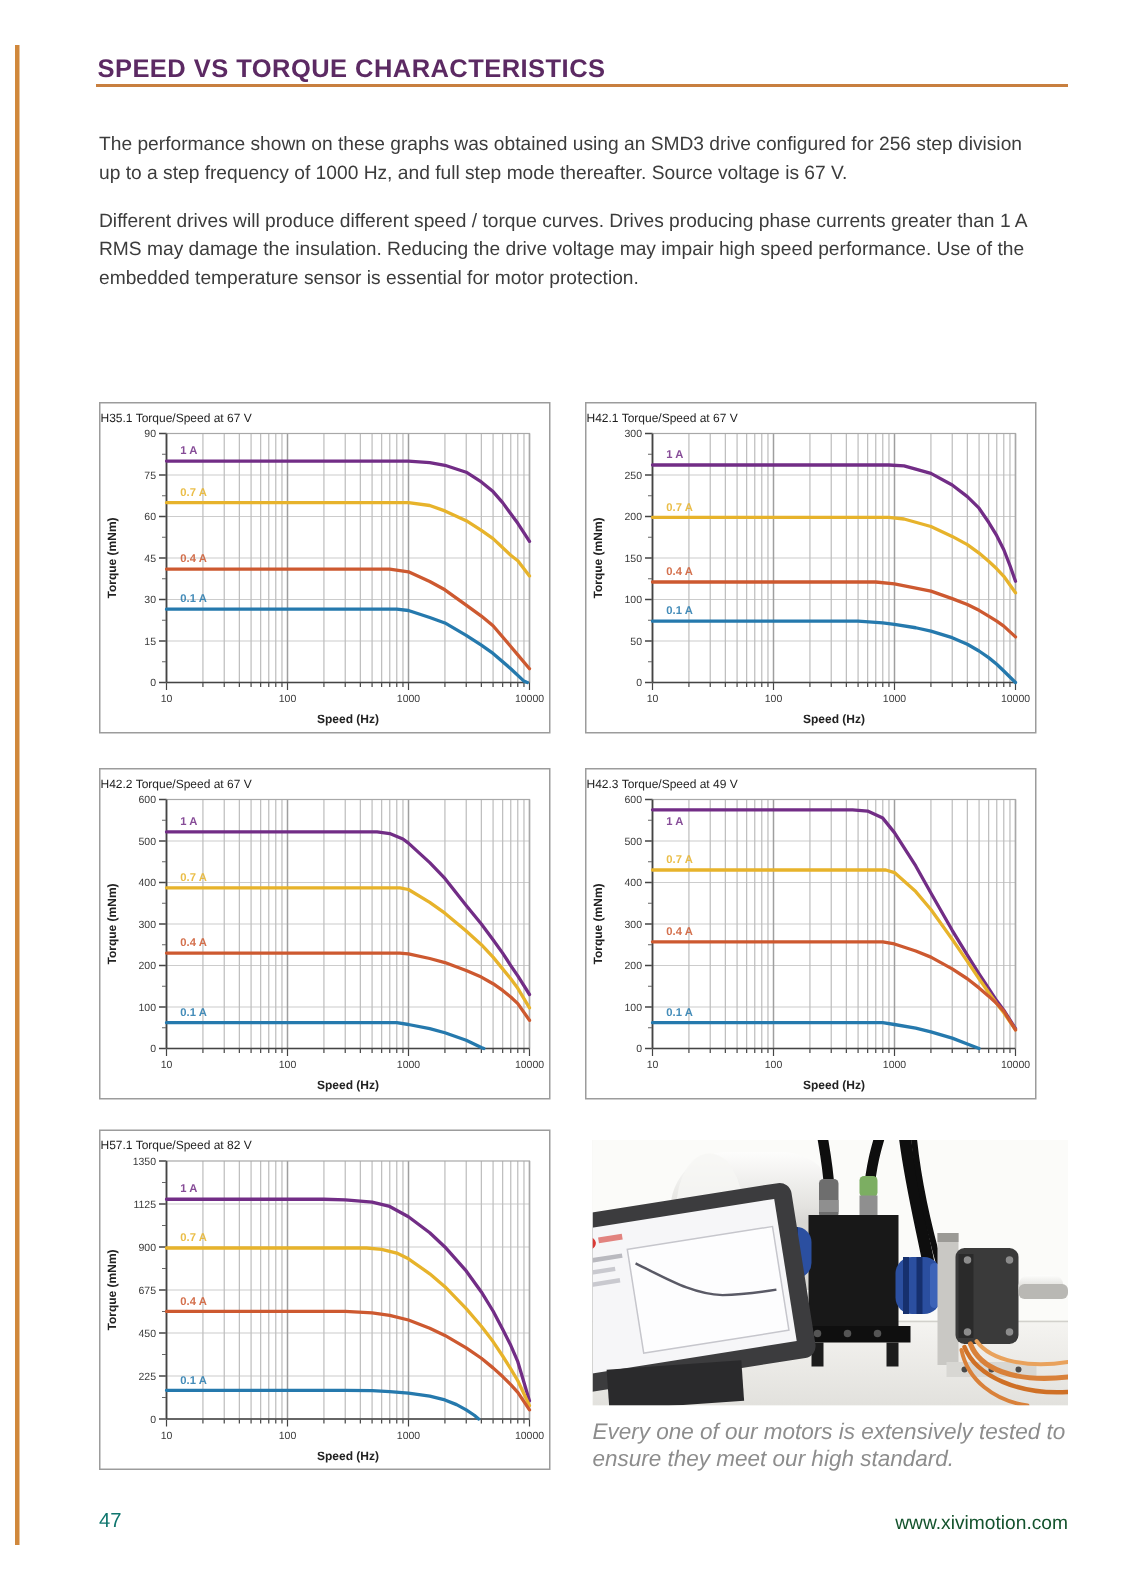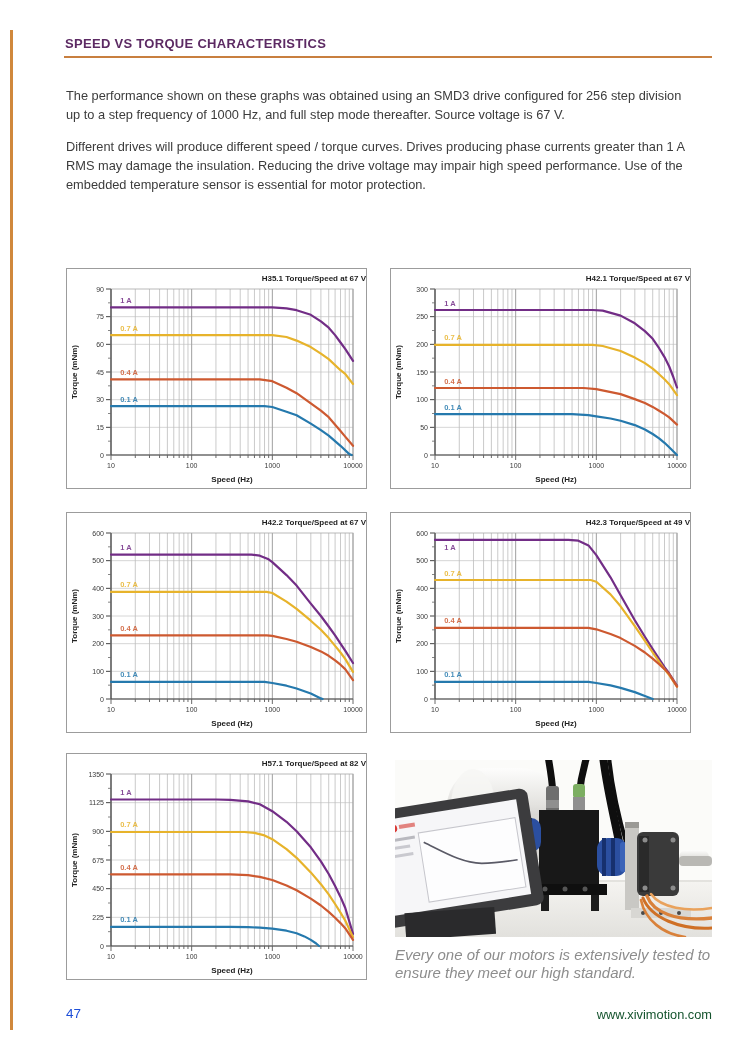--- a/index.html
+++ b/index.html
@@ -3,35 +3,35 @@
 <meta charset="utf-8">
 <style>
   html,body{margin:0;padding:0;}
   body{
     width:750px;height:1061px;position:relative;background:#ffffff;
     font-family:"Liberation Sans", sans-serif;overflow:hidden;
   }
   .edge-bar{position:absolute;left:10px;top:30px;width:3px;height:1000px;background:#d0883c;}
   .doc-header{position:absolute;left:65px;top:36px;width:648px;}
   .doc-header h1{
-    margin:0;font-size:13px;font-weight:bold;letter-spacing:.3px;
+    margin:0;font-size:17px;font-weight:bold;letter-spacing:.3px;
     color:#5c2a63;
   }
   .header-rule{position:absolute;left:64px;top:56px;width:648px;height:2px;background:#c87f3f;}
   .body-copy{position:absolute;left:66px;top:86px;width:648px;color:#3c3c3c;
     font-size:12.8px;line-height:19px;}
   .body-copy p{margin:0 18px 13px 0;}
   .chart-card{position:absolute;width:301px;background:#ffffff;border:1px solid #9c9c9c;box-sizing:border-box;}
-  .chart-title{position:absolute;top:5px;left:0;right:0;text-align:right;
-    font-size:8px;font-weight:bold;color:#1e1e1e;}
+  .chart-title{position:absolute;top:5px;left:0;right:0;text-align:left;
+    font-size:8px;font-weight:normal;color:#1e1e1e;}
   .chart-plot{position:absolute;left:0;top:0;right:0;bottom:0;}
   .photo-wrap{position:absolute;left:395px;top:760px;width:317px;height:177px;overflow:hidden;background:#f2f1ee;}
   .caption{position:absolute;left:395px;top:946px;width:320px;
     font-size:15px;line-height:18px;font-style:italic;color:#8d8d8d;}
-  .footer-page{position:absolute;left:66px;top:1006px;font-size:13.5px;color:#1d4ed8;}
+  .footer-page{position:absolute;left:66px;top:1006px;font-size:13.5px;color:#0f766e;}
   .footer-url{position:absolute;right:38px;top:1007px;font-size:12.8px;color:#14532d;}
 </style>
 </head>
 <body>
 
 <div class="edge-bar"></div>
 
 <div class="doc-header">
   <h1>SPEED VS TORQUE CHARACTERISTICS</h1>
 </div>

